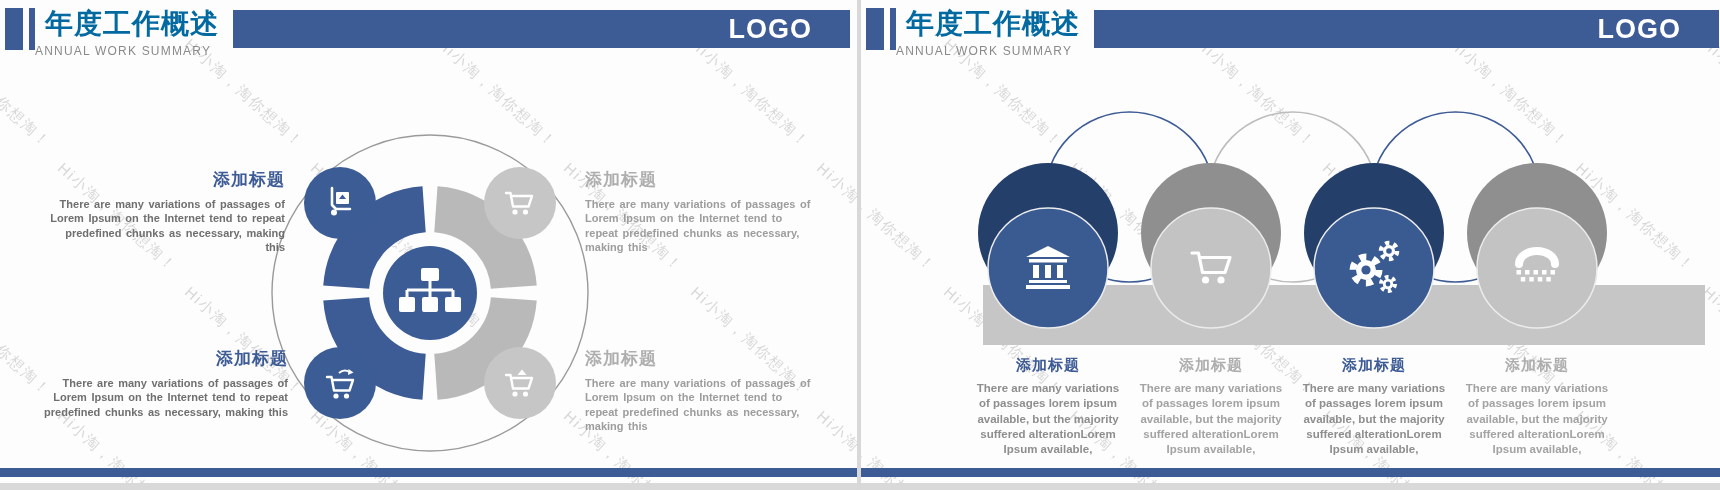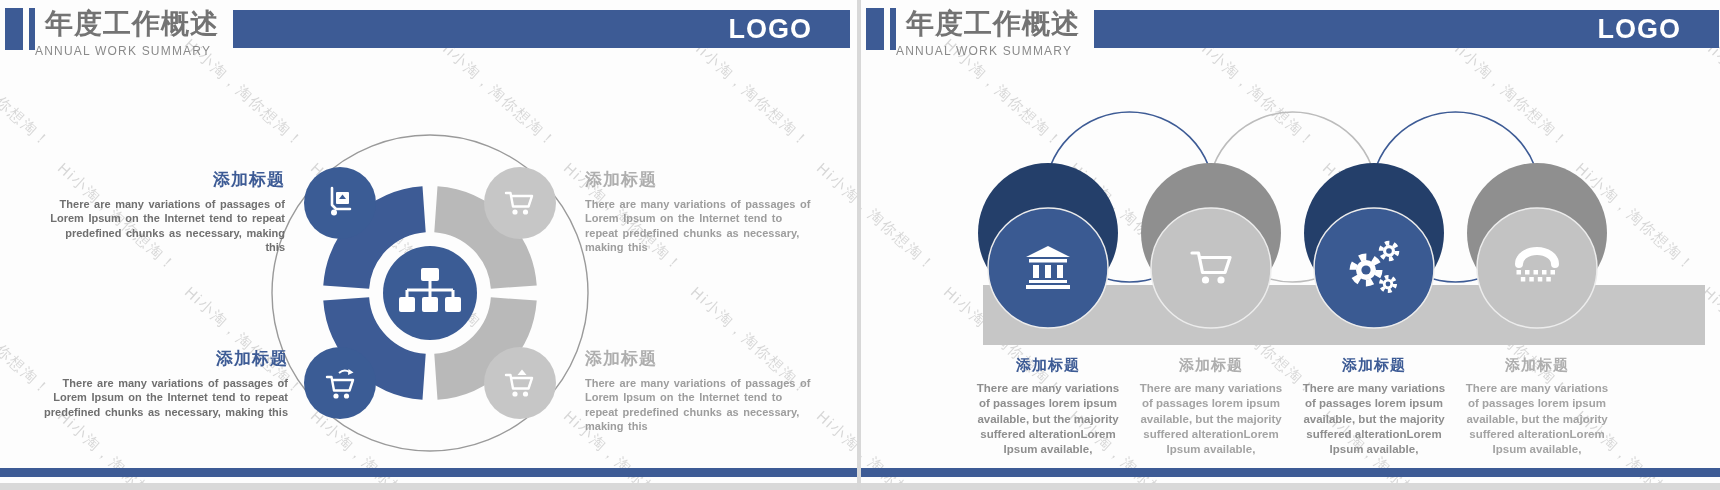--- a/index.html
+++ b/index.html
@@ -7,21 +7,21 @@
         font-family:"Liberation Sans",sans-serif;}
   
   .wm-layer{position:absolute;left:0;top:0;width:100%;height:100%;z-index:0;pointer-events:none;}
   .wm-layer span{position:absolute;transform:rotate(42deg);transform-origin:left top;
         font-size:15px;letter-spacing:2px;white-space:nowrap;color:rgba(130,130,130,.30);}
   
   .slide{position:absolute;top:0;width:858px;height:490px;z-index:1;}
   .slide.s-left{left:0;} .slide.s-right{left:861px;}
   .deco-square{position:absolute;left:5px;top:8px;width:18px;height:42px;background:#3d5b95;}
   .deco-bar{position:absolute;left:29px;top:8px;width:6px;height:42px;background:#3d5b95;}
-  .slide-title{position:absolute;left:45px;top:5px;font-size:28px;font-weight:bold;color:#737373;letter-spacing:1px;}
+  .slide-title{position:absolute;left:45px;top:5px;font-size:28px;font-weight:bold;color:#0369a1;letter-spacing:1px;}
   .slide-subtitle{position:absolute;left:35px;top:44px;font-size:12px;color:#8a8a8a;letter-spacing:1.2px;}
   .logo-bar{position:absolute;left:233px;top:10px;height:38px;background:#3d5b95;color:#fff;
         font-weight:bold;font-size:27px;letter-spacing:1px;text-align:right;line-height:38px;
         padding-right:38px;box-sizing:border-box;}
   .s-left .logo-bar{width:617px;} .s-right .logo-bar{width:625px;}
   .diagram{position:absolute;left:0;top:0;}
   
   .tblock{position:absolute;}
   .tblock .t{font-size:17px;font-weight:bold;letter-spacing:1px;margin:0 0 6px 0;}
   .tblock .b{font-size:11px;font-weight:bold;line-height:1.3;word-spacing:1.5px;margin:0;}

